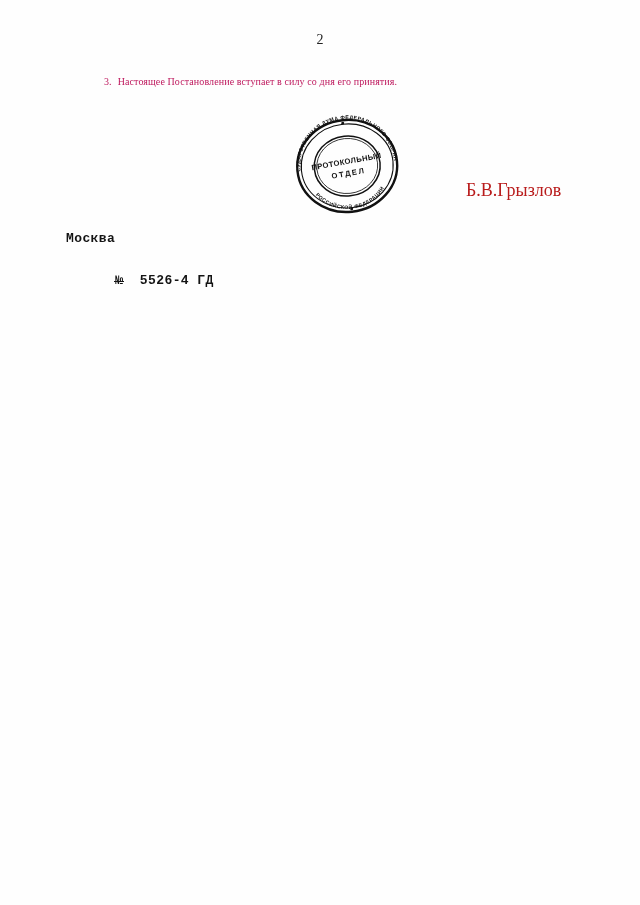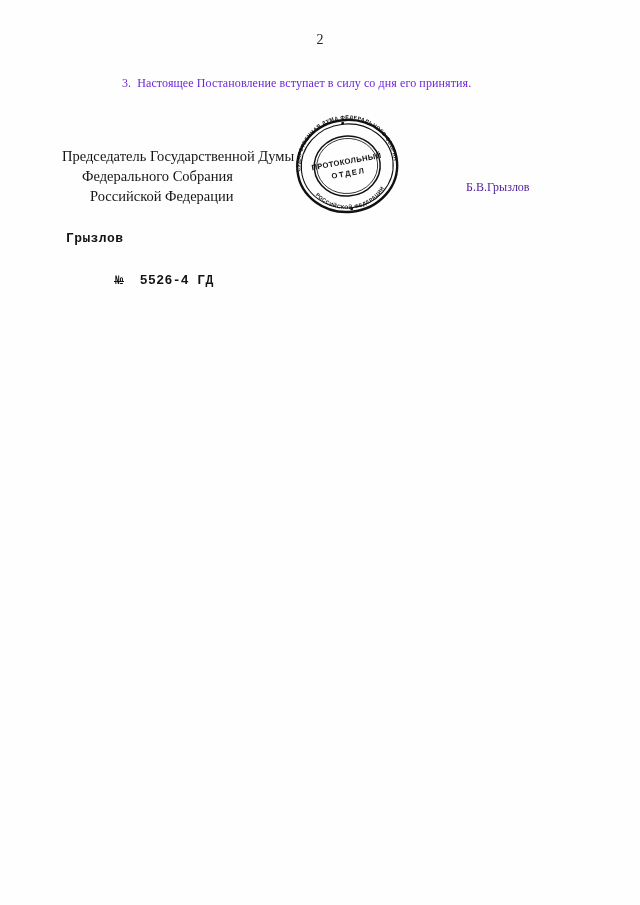--- a/index.html
+++ b/index.html
@@ -34,25 +34,24 @@
     font-size: 14px;
     font-family: "Liberation Serif", serif;
     color: #222;
   }
 
   .clause {
     position: absolute;
     top: 76px;
     left: 104px;
     width: 460px;
-    font-size: 12px;
+    font-size: 10px;
     font-family: "Liberation Serif", serif;
-    color: #6d28d9;
+    color: #be185d;
     letter-spacing: 0.1px;
-    margin-left: 18px;
   }
   .clause .num {
     margin-right: 6px;
   }
 
   .signature-block {
     position: absolute;
     top: 146px;
     left: 62px;
     width: 300px;
@@ -61,23 +60,23 @@
     font-family: "Liberation Serif", serif;
     color: #151515;
   }
   .signature-block .line2 { padding-left: 20px; }
   .signature-block .line3 { padding-left: 28px; }
 
   .signer-name {
     position: absolute;
     top: 180px;
     left: 466px;
-    font-size: 12px;
+    font-size: 18px;
     font-family: "Liberation Serif", serif;
-    color: #4c1d95;
+    color: #b91c1c;
     white-space: nowrap;
   }
 
   .meta-block {
     position: absolute;
     top: 228px;
     left: 66px;
     font-family: "Liberation Mono", monospace;
     font-size: 13px;
     line-height: 21px;
@@ -118,30 +117,25 @@
 <body>
 
 <div class="page">
 
   <div class="page-number">2</div>
 
   <div class="clause">
     <span class="num">3.</span><span>Настоящее Постановление вступает в силу со дня его принятия.</span>
   </div>
 
-  <div class="signature-block">
-    <div class="line1">Председатель Государственной Думы</div>
-    <div class="line2">Федерального Собрания</div>
-    <div class="line3">Российской Федерации</div>
-  </div>
 
   <div class="signer-name">Б.В.Грызлов</div>
 
   <div class="meta-block">
-    <div class="meta-line">Грызлов</div>
+    <div class="meta-line">Москва</div>
     <div class="meta-line">
       <span class="no-mark">№</span><span>  5526-4 ГД</span>
     </div>
   </div>
 
   <div class="stamp">
     <svg class="stamp-svg" width="118" height="108" viewBox="0 0 118 108" xmlns="http://www.w3.org/2000/svg">
       <defs>
         <path id="arcTop" d="M 12,56 A 47,47 0 0 1 106,56" fill="none"></path>
         <path id="arcBottom" d="M 16,56 A 43,43 0 0 0 102,56" fill="none"></path>

